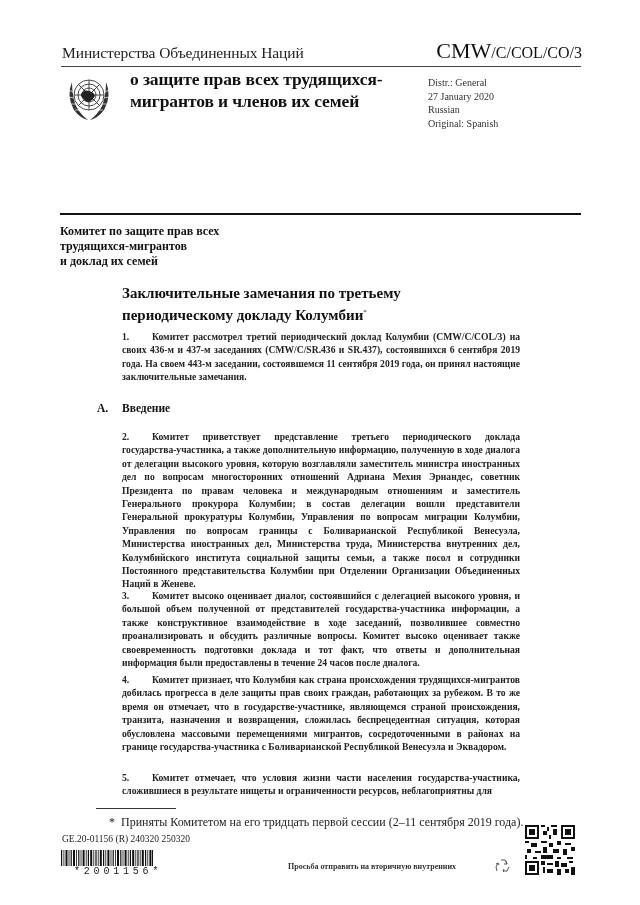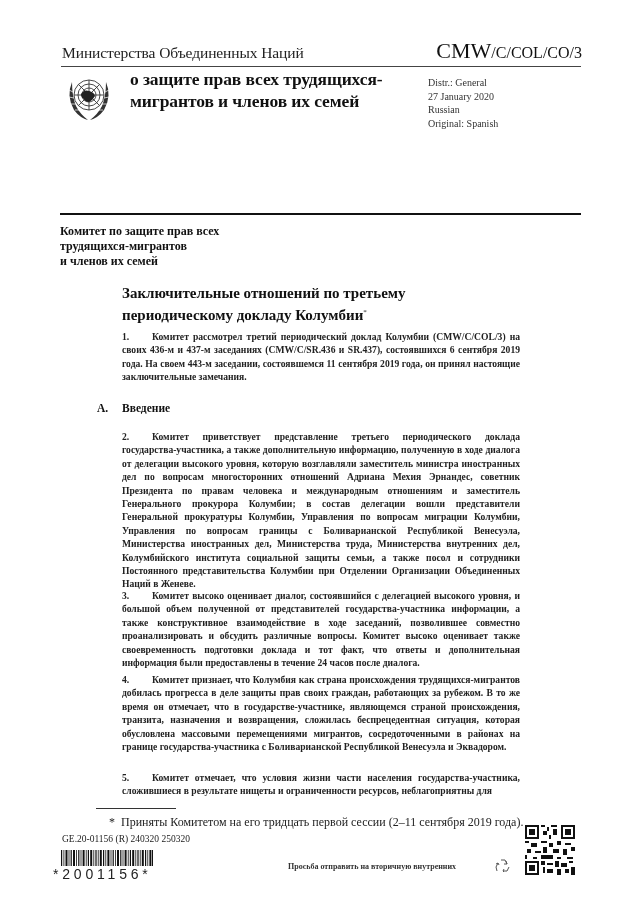--- a/index.html
+++ b/index.html
@@ -21,21 +21,21 @@
   .doc-title { left: 122px; top: 284px; font-size: 15px; font-weight: bold; line-height: 19px; color: #111; }
   .doc-title sup { font-size: 7px; font-weight: normal; vertical-align: 6px; }
   .body-text { left: 122px; width: 398px; font-size: 9.6px; line-height: 13.4px; text-align: justify; color: #222; font-weight: bold; }
   .para-num { display: inline-block; width: 30px; }
   .section-heading { left: 97px; top: 402px; font-size: 11.5px; font-weight: bold; color: #111; }
   .section-heading .letter { display: inline-block; width: 25px; }
   .fn-rule { left: 96px; top: 808px; width: 80px; height: 1px; background: #333; }
   .footnote { left: 109px; top: 815px; font-size: 12px; color: #222; }
   .job-number { left: 62px; top: 834px; font-size: 9.5px; color: #222; text-align: right; }
   .barcode { left: 61px; top: 850px; width: 92px; height: 16px; }
-  .barcode-text { left: 53px; top: 866px; font-size: 14px; letter-spacing: 3.8px; font-family: Liberation Sans, sans-serif; color: #222; }
+  .barcode-text { left: 74px; top: 866px; font-size: 10px; letter-spacing: 3.8px; font-family: Liberation Mono, monospace; color: #222; }
   .recycle-text { left: 288px; top: 862px; font-size: 8px; font-weight: bold; color: #333; }
   .recycle-icon { left: 493px; top: 857px; width: 20px; height: 20px; }
   .qr { left: 525px; top: 825px; width: 50px; height: 50px; }
 </style>
 </head>
 <body>
 
 <div class="abs org-name">Министерства Объединенных Наций</div>
 <div class="abs symbol">
   <span class="big">CMW</span><span class="small">/C/COL/CO/3</span>
@@ -80,25 +80,25 @@
   <div>27 January 2020</div>
   <div>Russian</div>
   <div>Original: Spanish</div>
 </div>
 
 <div class="abs thick-rule"></div>
 
 <div class="abs committee">
   <div>Комитет по защите прав всех</div>
   <div>трудящихся-мигрантов</div>
-  <div>и членов их семей</div>
+  <div>и доклад их семей</div>
 </div>
 
 <div class="abs doc-title">
-  <div>Заключительные отношений по третьему</div>
+  <div>Заключительные замечания по третьему</div>
   <div><span>периодическому докладу Колумбии</span><sup>*</sup></div>
 </div>
 
 <div class="abs body-text" style="top:330px">
   <span class="para-num">1.</span><span>Комитет рассмотрел третий периодический доклад Колумбии (CMW/C/COL/3) на своих 436-м и 437-м заседаниях (CMW/C/SR.436 и SR.437), состоявшихся 6 сентября 2019 года. На своем 443-м заседании, состоявшемся 11 сентября 2019 года, он принял настоящие заключительные замечания.</span>
 </div>
 
 <div class="abs section-heading">
   <span class="letter">A.</span><span>Введение</span>
 </div>

